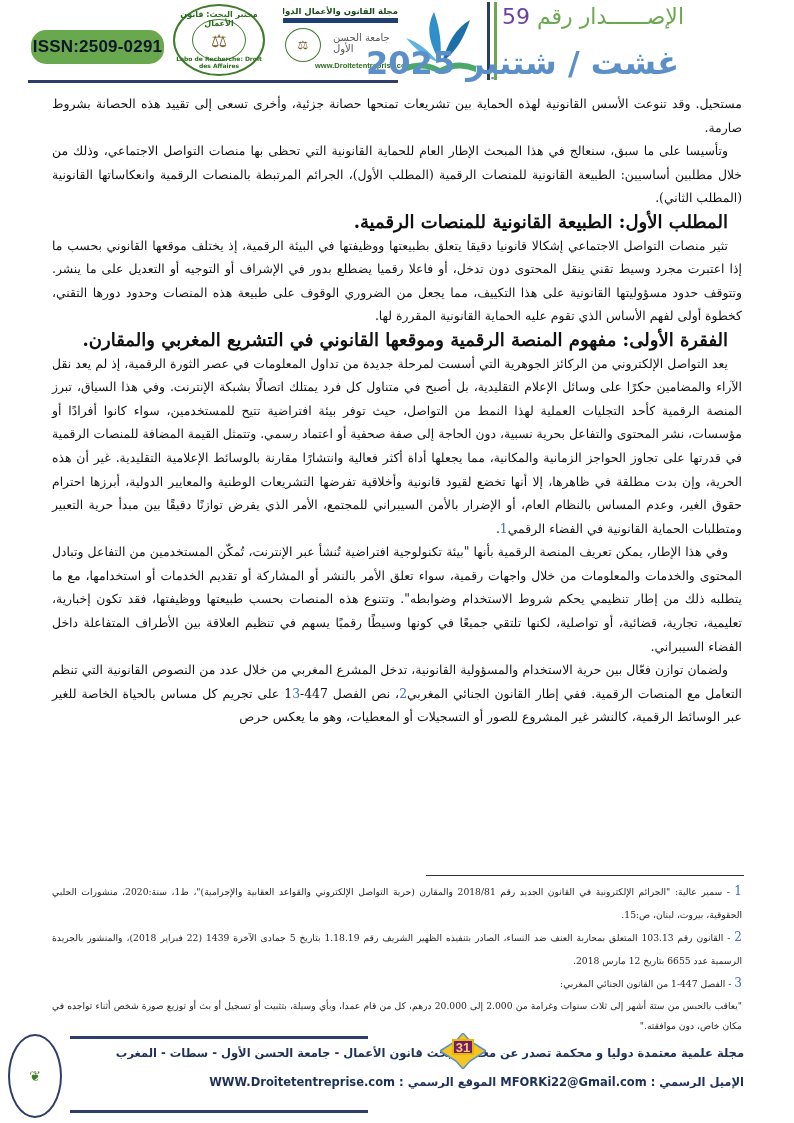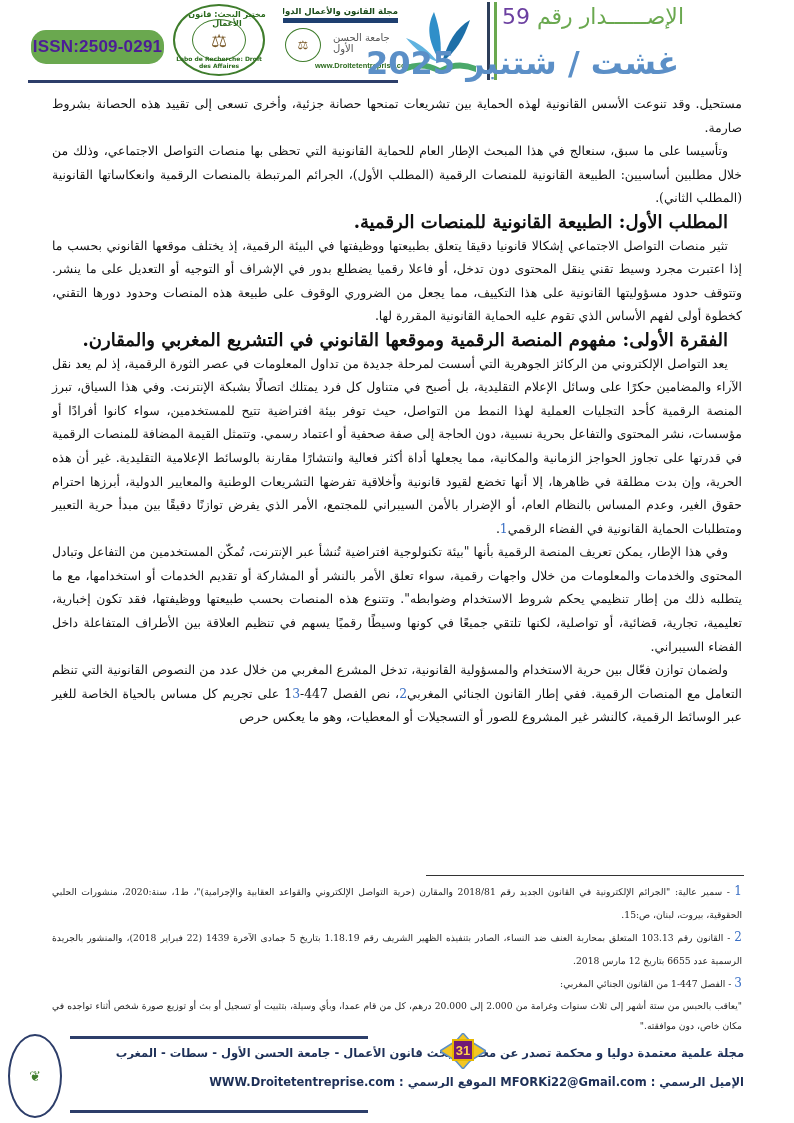--- a/index.html
+++ b/index.html
@@ -3,36 +3,36 @@
 <meta charset="utf-8">
 <style>
   * { box-sizing: border-box; margin: 0; padding: 0; }
   html, body { width: 794px; height: 1123px; background: #ffffff; overflow: hidden; }
   body { position: relative; font-family: "DejaVu Serif", "Liberation Serif", serif; color: #111; }
 
   
   .header { position: absolute; left: 0; top: 0; width: 794px; height: 82px; }
   .issn {
     position: absolute; left: 31px; top: 30px; width: 133px; height: 34px;
-    background: #6aa84f; color: #4c1d95; border-radius: 15px;
+    background: #6aa84f; color: #0f172a; border-radius: 15px;
     font-family: "Liberation Sans", sans-serif; font-size: 17px; font-weight: bold;
     display: flex; align-items: center; justify-content: center; letter-spacing: 0.2px;
   }
   .lab-seal {
     position: absolute; left: 173px; top: 4px; width: 92px; height: 72px;
     border: 2px solid #3f7d2c; border-radius: 50%;
     display: flex; align-items: center; justify-content: center;
   }
   .lab-seal .inner {
     width: 54px; height: 42px; border: 1.5px solid #3f7d2c; border-radius: 50%;
     display: flex; align-items: center; justify-content: center; font-size: 18px; color: #7a5a2a;
   }
   .lab-seal .ring-text {
     position: absolute; top: 4px; left: 0; width: 100%; text-align: center;
-    font-size: 8px; color: #2c6b1e; font-weight: bold; font-family: "DejaVu Sans", sans-serif; margin-left: 8px;
+    font-size: 8px; color: #2c6b1e; font-weight: bold; font-family: "DejaVu Sans", sans-serif;
   }
   .lab-seal .ring-text-bottom {
     position: absolute; bottom: 5px; left: 0; width: 100%; text-align: center;
     font-size: 6px; color: #2c6b1e; font-weight: bold; font-family: "DejaVu Sans", sans-serif;
   }
   .journal-banner {
     position: absolute; left: 283px; top: 6px; width: 115px; height: 66px;
   }
   .journal-banner .jt {
     font-size: 8.5px; color: #1a4a1a; font-weight: bold; text-align: right; direction: rtl;
@@ -96,21 +96,21 @@
     font-size: 11.5px; font-weight: bold; color: #1e3057; white-space: nowrap;
   }
   .footer-line2 {
     position: absolute; right: 50px; top: 45px; direction: rtl; font-family: "DejaVu Sans", sans-serif;
     font-size: 11.5px; font-weight: bold; color: #1e3057; white-space: nowrap;
   }
   .page-star {
     position: absolute; left: 440px; top: 3px; width: 46px; height: 36px;
   }
   .page-num {
-    position: absolute; left: 452px; top: 9px; width: 22px; height: 22px; background: #701a75; border: 2px solid #e6b800;
+    position: absolute; left: 452px; top: 9px; width: 22px; height: 16px; background: #701a75; border: 2px solid #e6b800;
     color: #ffd24d; font-family: "Liberation Sans", sans-serif; font-weight: bold; font-size: 13px;
     display: flex; align-items: center; justify-content: center;
   }
   .footer-seal {
     position: absolute; left: 8px; top: 4px; width: 54px; height: 84px; border: 2px solid #2d3e6a; border-radius: 50%;
     display: flex; align-items: center; justify-content: center; font-size: 14px; color: #3f7d2c;
   }
 </style>
 </head>
 <body>

